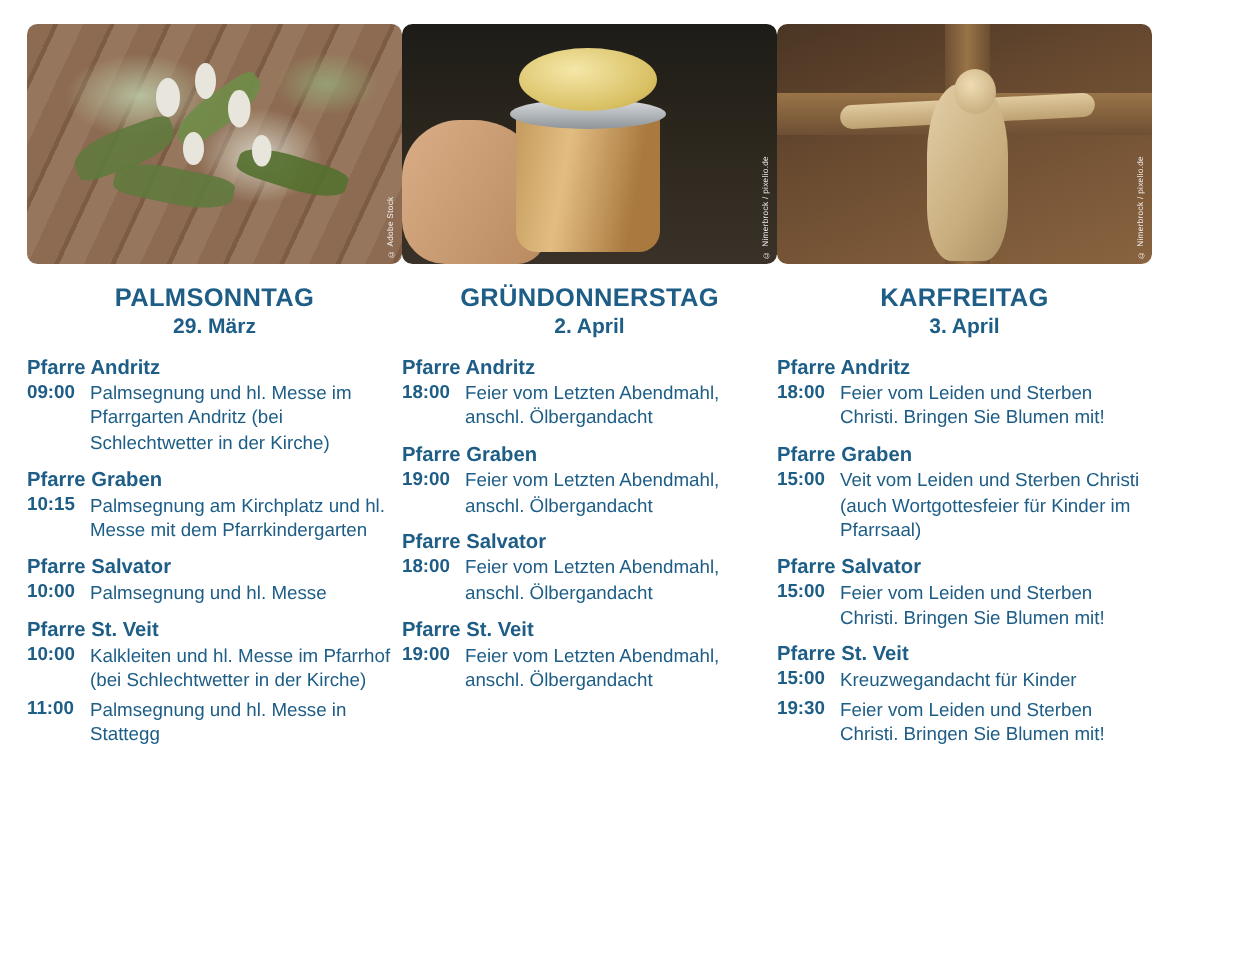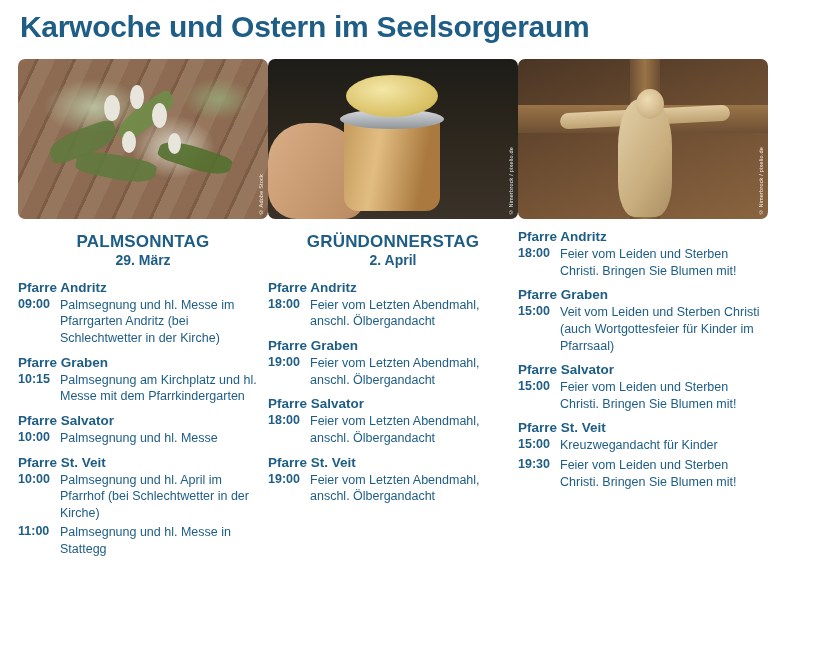--- a/index.html
+++ b/index.html
@@ -208,21 +208,20 @@
     font-size: 12.5px;
     color: #1d5d86;
     line-height: 1.33;
   }
 </style>
 </head>
 <body>
 
 <div class="page">
 
-  <h1 class="page-title">Karwoche und Ostern im Seelsorgeraum</h1>
 
   <div class="columns">
 
     <div class="column">
       <div class="photo photo-palm">
         <div class="leaf" style="left:30px; top:70px; width:70px; height:26px; transform:rotate(-20deg);"></div>
         <div class="leaf" style="left:58px; top:96px; width:80px; height:24px; transform:rotate(12deg);"></div>
         <div class="leaf" style="left:95px; top:46px; width:66px; height:22px; transform:rotate(-35deg); background:#6f8d48;"></div>
         <div class="leaf" style="left:140px; top:88px; width:74px; height:22px; transform:rotate(18deg); background:#54702f;"></div>
         <div class="cat" style="left:86px; top:36px; width:16px; height:26px;"></div>
@@ -259,21 +258,21 @@
           <div class="entry">
             <div class="time">10:00</div>
             <div class="desc">Palmsegnung und hl. Messe</div>
           </div>
         </div>
 
         <div class="parish">
           <div class="parish-name">Pfarre St. Veit</div>
           <div class="entry">
             <div class="time">10:00</div>
-            <div class="desc">Palmsegnung und hl. April im Pfarrhof (bei Schlechtwetter in der Kirche)</div>
+            <div class="desc">Kalkleiten und hl. Messe im Pfarrhof (bei Schlechtwetter in der Kirche)</div>
           </div>
           <div class="entry">
             <div class="time">11:00</div>
             <div class="desc">Palmsegnung und hl. Messe in Stattegg</div>
           </div>
         </div>
 
       </div>
     </div>
 
@@ -328,20 +327,24 @@
 
     <div class="column">
       <div class="photo photo-cross">
         <div class="beam-v"></div>
         <div class="beam-h"></div>
         <div class="arms"></div>
         <div class="body"></div>
         <div class="head"></div>
         <div class="credit">© Nimerbrock / pixelio.de</div>
       </div>
+      <div class="col-heading">
+        <div class="day">KARFREITAG</div>
+        <div class="date">3. April</div>
+      </div>
       <div class="parishes">
 
         <div class="parish">
           <div class="parish-name">Pfarre Andritz</div>
           <div class="entry">
             <div class="time">18:00</div>
             <div class="desc">Feier vom Leiden und Sterben Christi. Bringen Sie Blumen mit!</div>
           </div>
         </div>
 

